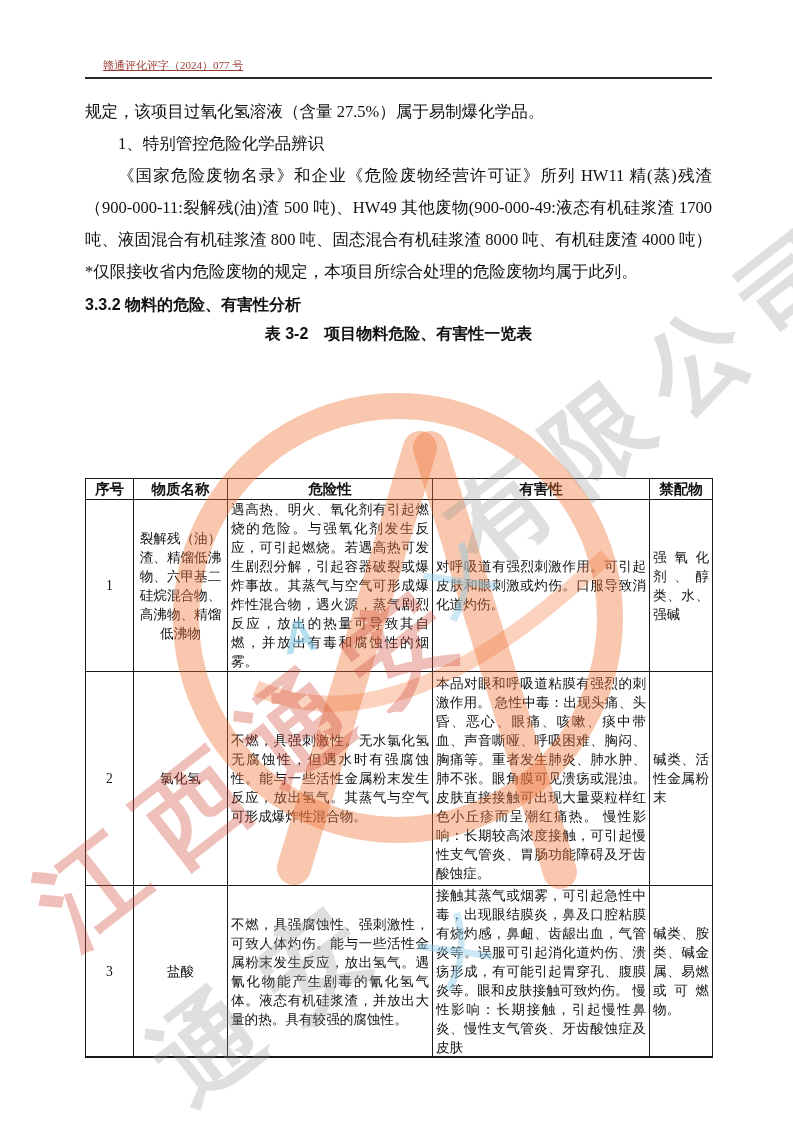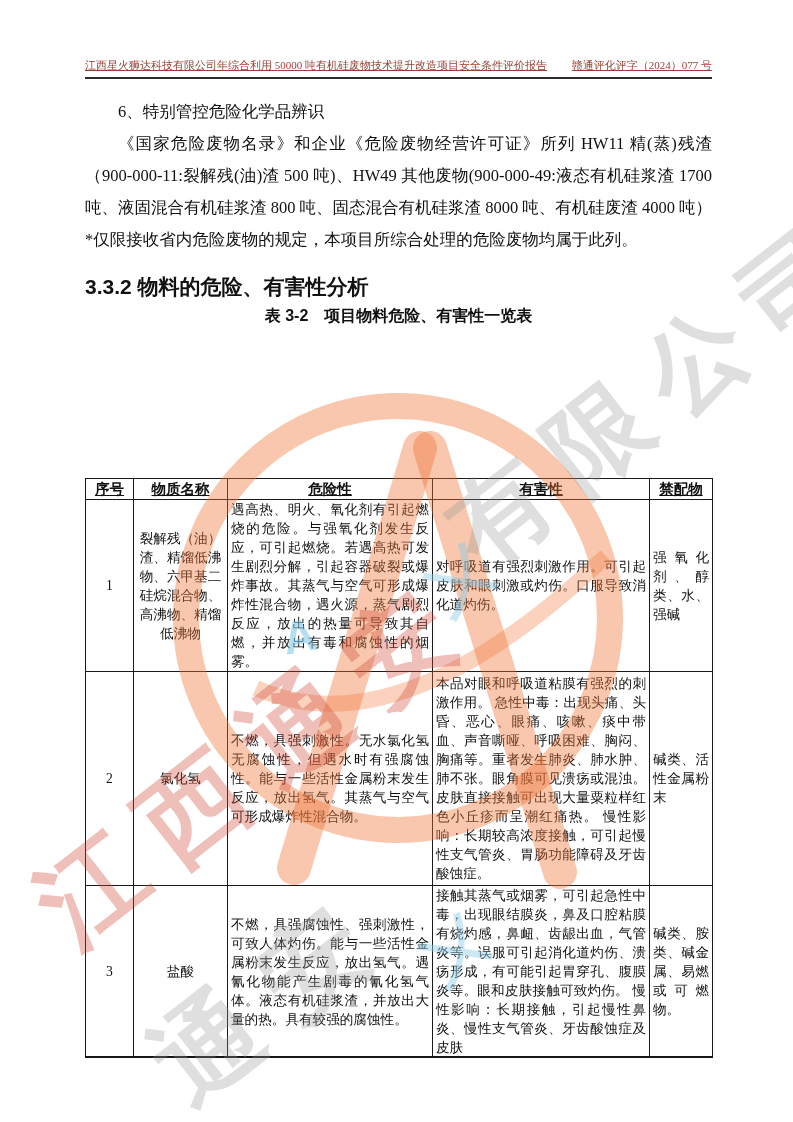--- a/index.html
+++ b/index.html
@@ -25,23 +25,23 @@
   .hdr .hdr-right{margin-left:18px;}
   
   .main{
     position:absolute;left:85px;top:96px;width:627px;
     font-size:16.5px;line-height:32px;
     text-align:justify;
   }
   .main p{margin:0;}
   .main p.indent{text-indent:2em;}
   .sec-heading{
-    margin-top:16px;
+    margin-top:2px;
     font-family:"Liberation Sans","DejaVu Sans",sans-serif;
-    font-weight:bold;font-size:21px;line-height:30px;
+    font-weight:bold;font-size:16px;line-height:30px;
     text-align:left;
   }
   .tbl-caption{
     font-family:"Liberation Sans","DejaVu Sans",sans-serif;
     font-weight:bold;font-size:16px;line-height:28px;
     text-align:center;
   }
   
   table.hz{
     position:absolute;left:85px;top:478px;width:627px;
@@ -49,21 +49,21 @@
     font-size:13.6px;line-height:19px;
   }
   table.hz th,table.hz td{
     border:1.6px solid #1a1a1a;
     padding:0 3px;
     vertical-align:middle;
     overflow:hidden;
   }
   table.hz th{
     font-family:"Liberation Sans","DejaVu Sans",sans-serif;
-    font-weight:bold;font-size:14.5px;height:20px;padding:0;text-decoration:underline;
+    font-weight:bold;font-size:14.5px;height:20px;padding:0;
   }
   td.c-no,td.c-name{text-align:center;}
   td.c-haz,td.c-harm{text-align:justify;}
   td.c-inc{text-align:justify;margin-left:36px;}
   tr.r1{height:166px;} tr.r2{height:214px;} tr.r3{height:150px;}
   
   .footer-num{
     position:absolute;left:85px;top:1034px;width:627px;
     text-align:center;font-size:12.5px;
   }
@@ -103,26 +103,26 @@
     left:430px;top:930px;font-size:60px;
     color:rgba(140,205,230,0.45);transform:rotate(-38deg);
   }
 </style>
 </head>
 <body>
 
 <div class="page">
 
   <div class="hdr">
-    <span class="hdr-left">江西星火狮达科技有限公司年综合利用 50000 吨有机硅废物技术提升改造项目安全条件评价报告</span>
     <span class="hdr-right">赣通评化评字（2024）077 号</span>
   </div>
 
   <div class="main">
-    <p class="indent">6、特别管控危险化学品辨识</p>
+    <p>规定，该项目过氧化氢溶液（含量 27.5%）属于易制爆化学品。</p>
+    <p class="indent">1、特别管控危险化学品辨识</p>
     <p class="indent">《国家危险废物名录》和企业《危险废物经营许可证》所列 HW11 精(蒸)残渣（900-000-11:裂解残(油)渣 500 吨)、HW49 其他废物(900-000-49:液态有机硅浆渣 1700 吨、液固混合有机硅浆渣 800 吨、固态混合有机硅浆渣 8000 吨、有机硅废渣 4000 吨）*仅限接收省内危险废物的规定，本项目所综合处理的危险废物均属于此列。</p>
     <div class="sec-heading">3.3.2 物料的危险、有害性分析</div>
     <div class="tbl-caption">表 3-2　项目物料危险、有害性一览表</div>
   </div>
 
   <table class="hz">
     <colgroup>
       <col style="width:48px">
         <col style="width:94px">
         <col style="width:205px">

